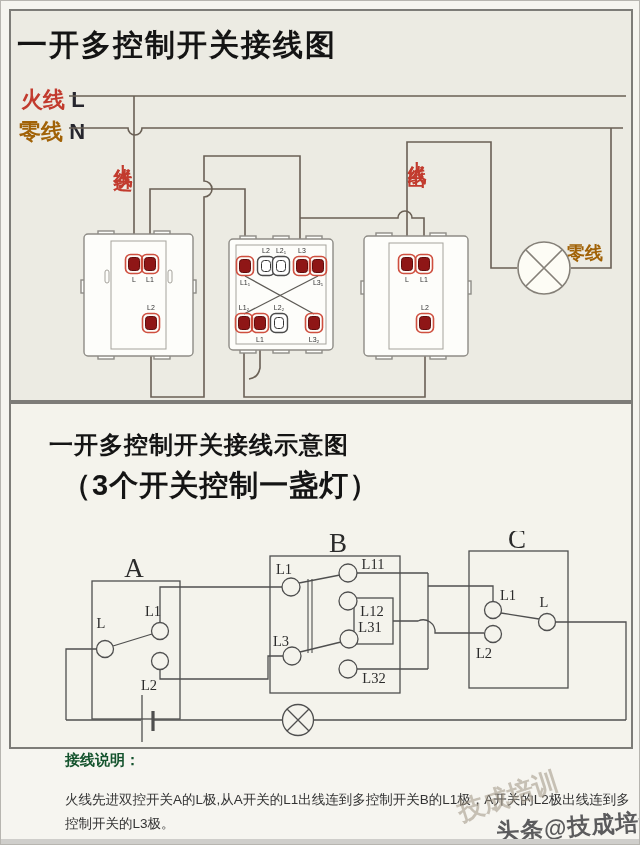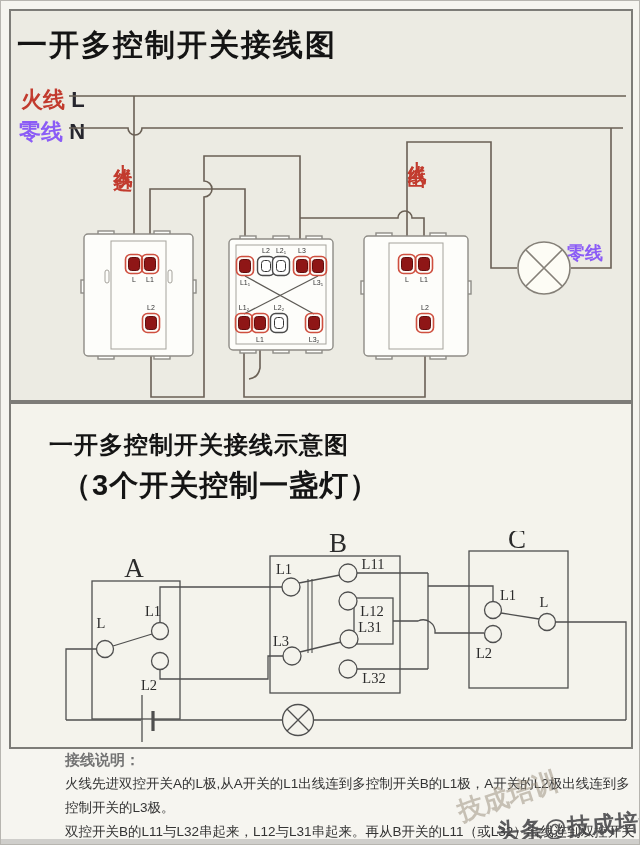--- a/index.html
+++ b/index.html
@@ -10,24 +10,24 @@
   .panel-top{left:8px;top:8px;width:624px;height:393px;background:#ecebe3;}
   .panel-bottom{left:8px;top:401px;width:624px;height:347px;background:#f4f3ec;}
   .title-main{position:absolute;left:16px;width:640px;font-weight:bold;color:#141414;}
   .t1{top:24px;font-size:30px;letter-spacing:2px;}
   .t2{top:428px;font-size:24px;letter-spacing:1px;padding-left:32px;}
   .t3{top:465px;font-size:29px;letter-spacing:1px;padding-left:45px;}
   .t4{top:522px;font-size:16px;font-weight:bold;color:#222;letter-spacing:1px;}
   .vtext{position:absolute;writing-mode:vertical-rl;text-orientation:upright;
          font-weight:bold;color:#c23b2e;font-size:19px;letter-spacing:4px;line-height:20px;}
   .hl-label{position:absolute;font-weight:bold;font-size:22px;}
-  .red{color:#c23b2e;} .ink{color:#8b5cf6;} .dark{color:#26262e;}
+  .red{color:#c23b2e;} .ink{color:#a16207;} .dark{color:#26262e;}
   svg{position:absolute;left:0;}
   .expl{position:absolute;left:64px;top:750px;width:576px;color:#333;}
-  .expl .head{font-weight:bold;font-size:15px;margin-bottom:2px;color:#737373;}
+  .expl .head{font-weight:bold;font-size:15px;margin-bottom:18px;color:#14532d;}
   .expl .line{font-size:13.5px;line-height:24px;}
   .wm-ghost{position:absolute;color:rgba(158,148,132,0.55);font-size:26px;font-weight:bold;
             transform:rotate(-18deg);white-space:nowrap;}
   .wm-main{position:absolute;color:rgba(70,70,72,0.88);font-size:23px;font-weight:bold;
            transform:rotate(-4deg);white-space:nowrap;letter-spacing:1px;}
   .bottom-strip{position:absolute;left:0;top:838px;width:640px;height:7px;background:#cfcecb;}
 </style>
 </head>
 <body>
 

